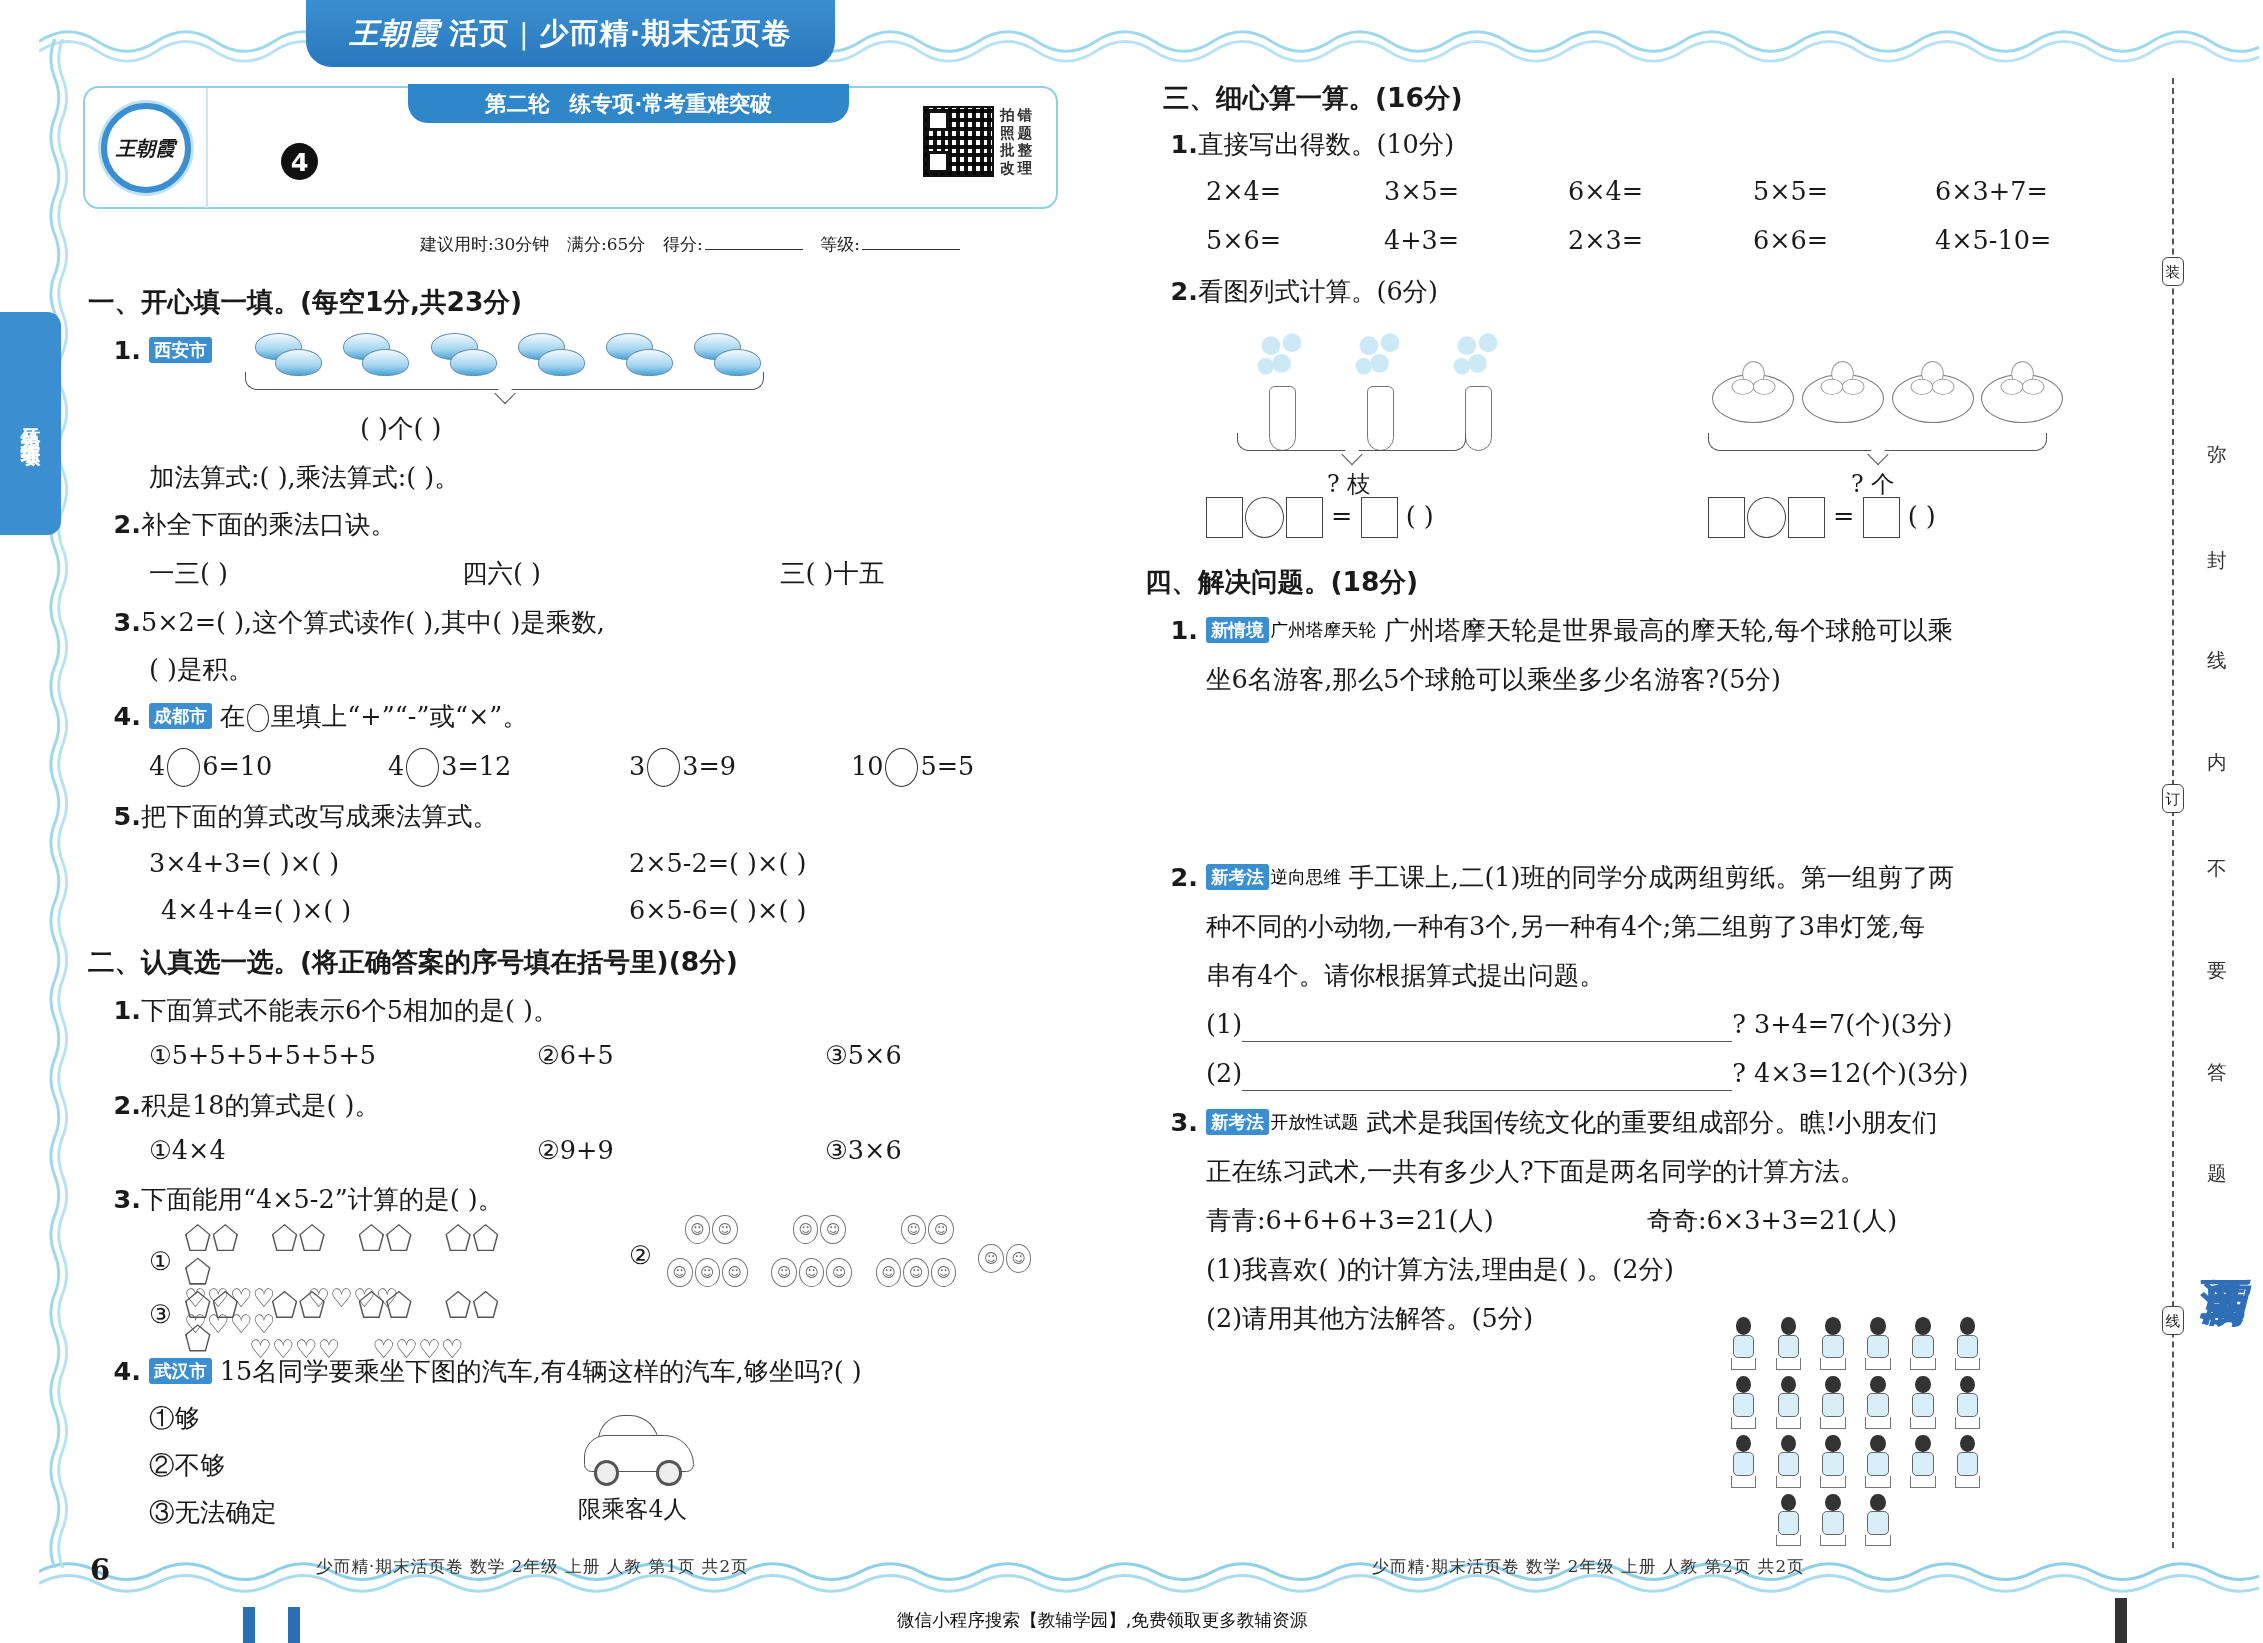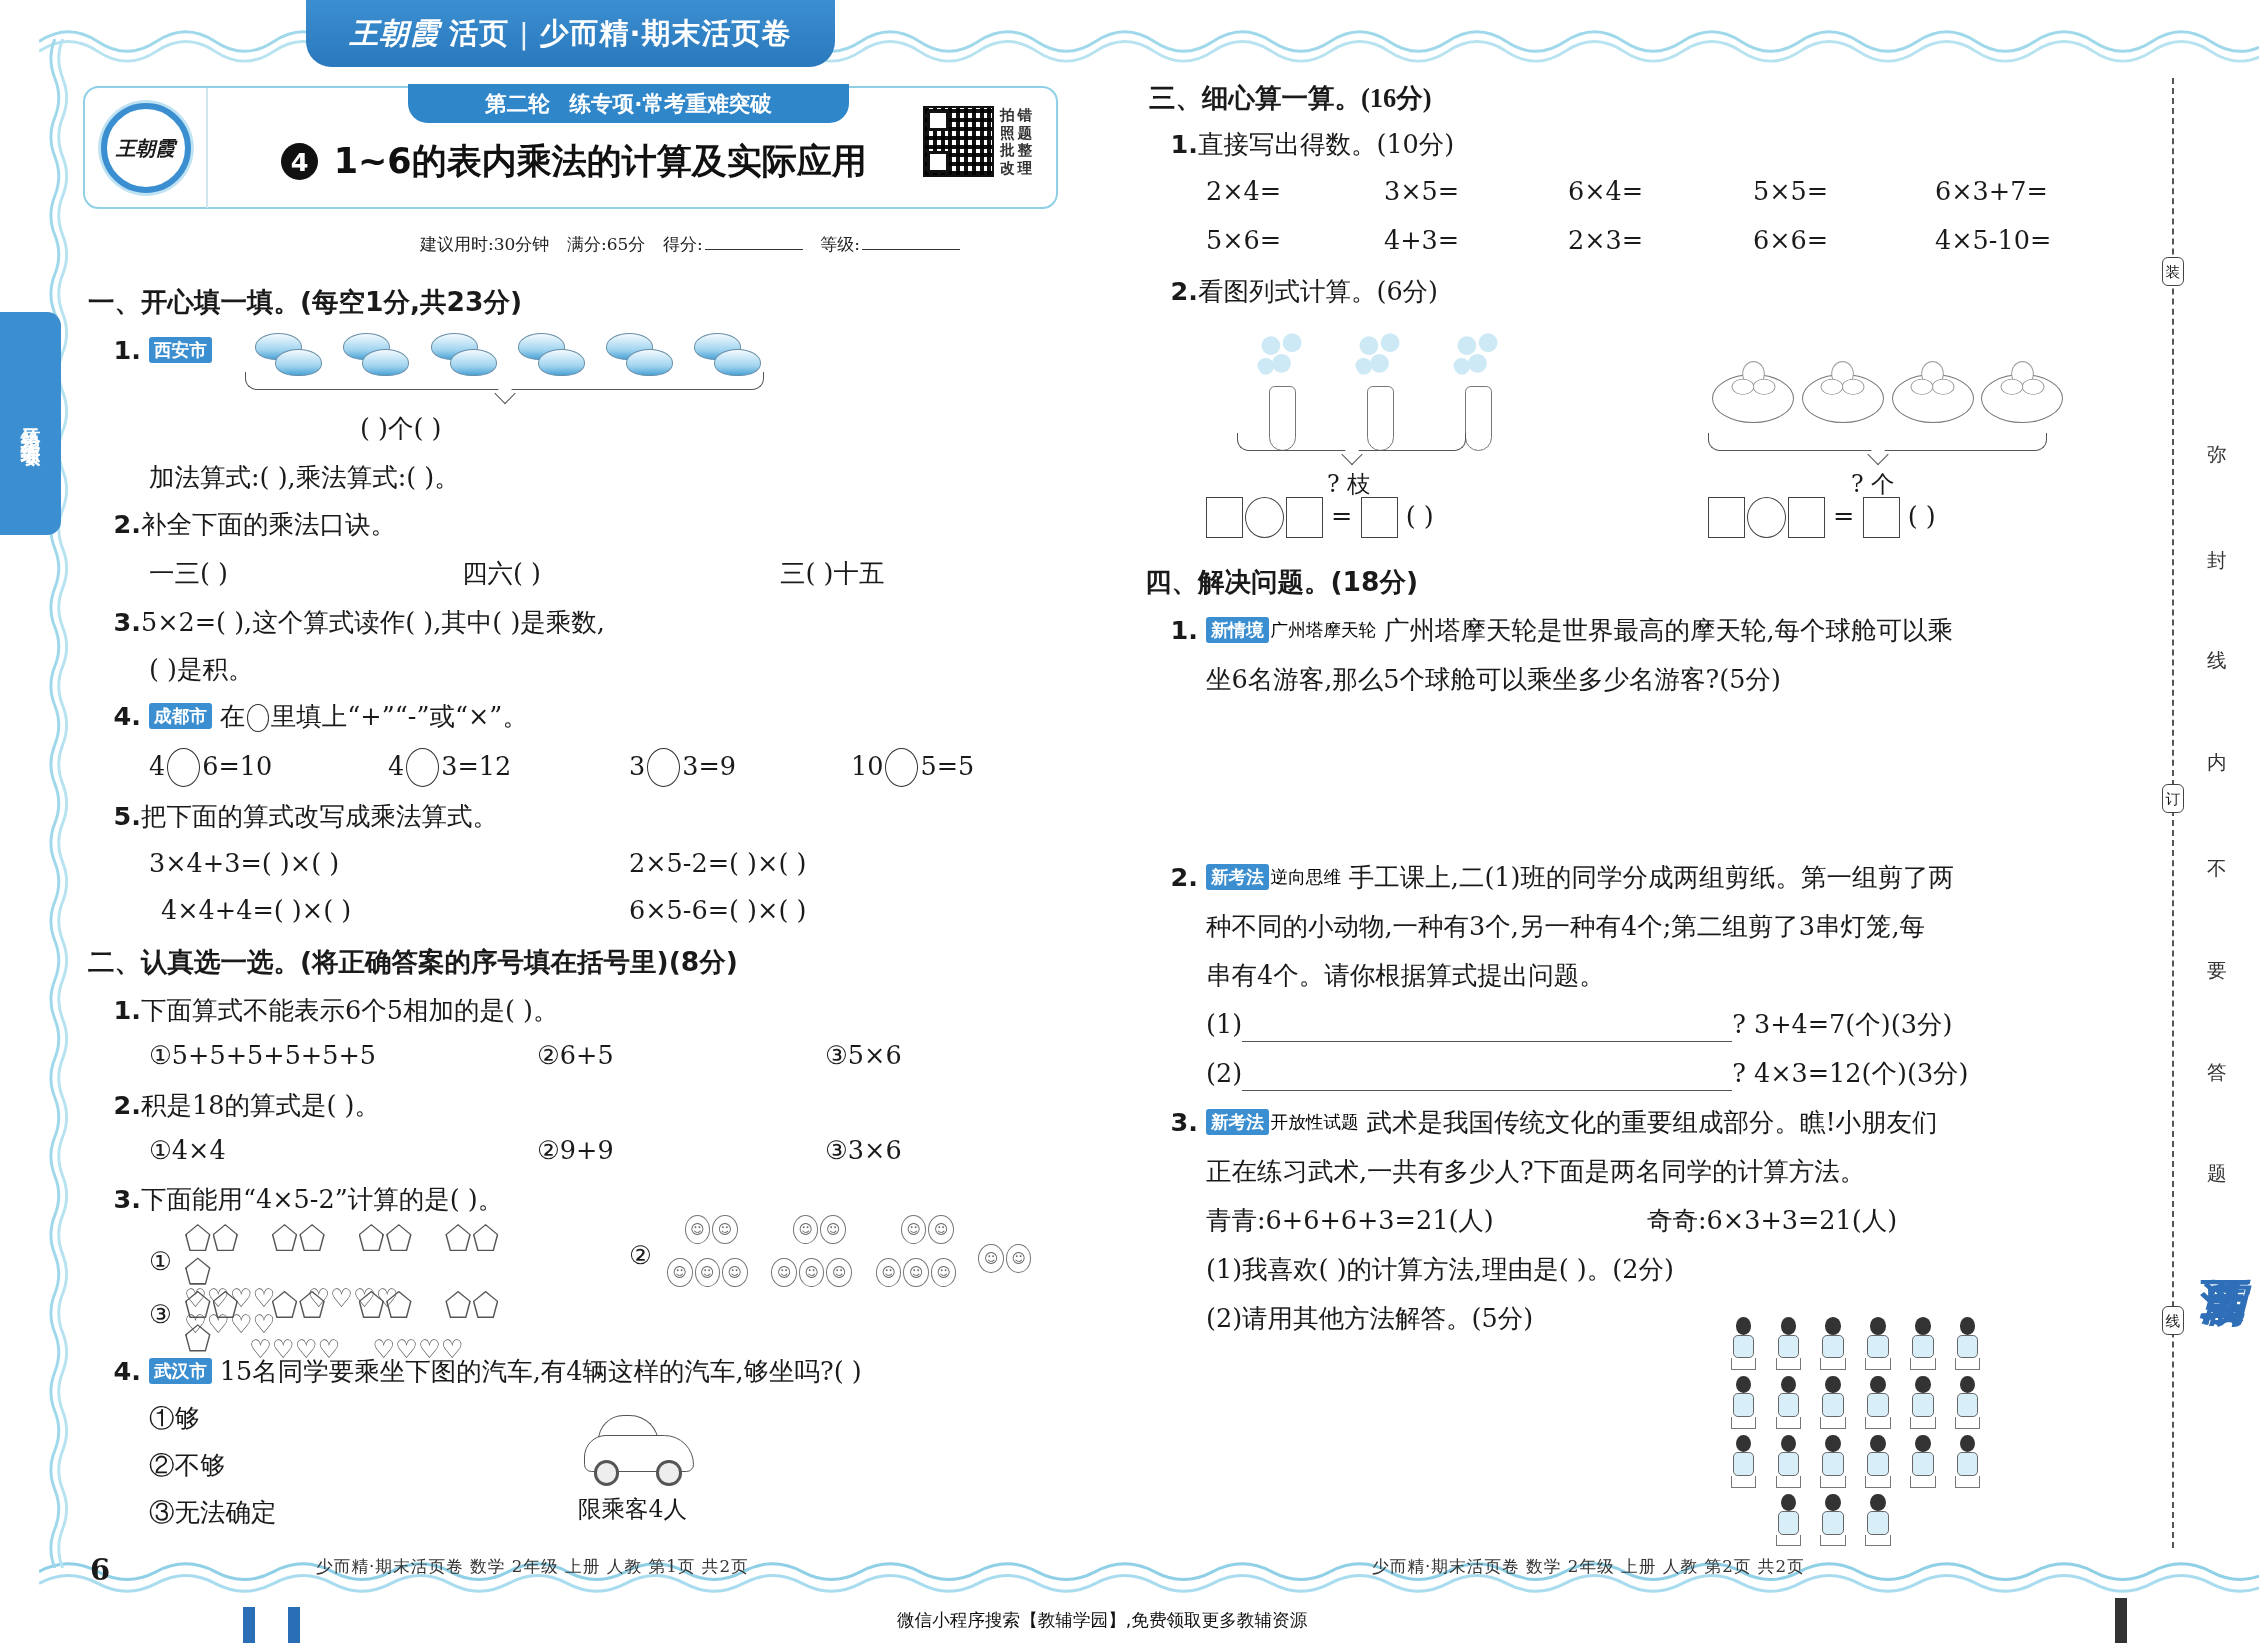--- a/index.html
+++ b/index.html
@@ -154,21 +154,20 @@
 <div class="title-box">
   <div class="logo-cell">
     <div class="logo-badge">王朝霞</div>
   </div>
   <div class="round-banner">
     <span>第二轮</span>
     <span>练专项·常考重难突破</span>
   </div>
   <div class="main-title">
     <span class="num">4</span>
-    <span>1~6的表内乘法的计算及实际应用</span>
   </div>
   <div class="qr-area">
     <div class="qr"></div>
     <div class="qr-text">
       <span>拍</span>
       <span>错</span>
       <span>照</span>
       <span>题</span>
       <span>批</span>
       <span>整</span>
@@ -337,21 +336,21 @@
   <div class="car" style="left:492px; top:1137px;">
     <div class="roof"></div>
       <div class="body"></div>
     <div class="wheel" style="left:13.7px;"></div>
       <div class="wheel" style="left:76px;"></div>
   </div>
   <div class="line" style="left:490px; top:1219px; font-size:23.5px;">限乘客4人</div>
 </div>
 
 <div class="col-right">
-  <div class="sec-title" style="left:4px; top:5.9px;font-family:Liberation Serif, serif;">三、细心算一算。(16分)</div>
+  <div class="sec-title" style="left:18px; top:5.9px;">三、细心算一算。(16分)</div>
   <div class="line" style="left:25.5px; top:53px;">
     <span class="qnum">1.</span><span>直接写出得数。(10分)</span>
   </div>
   <div class="line" style="left:61px; top:102px;">2×4=</div>
   <div class="line" style="left:239px; top:102px;">3×5=</div>
   <div class="line" style="left:423px; top:102px;">6×4=</div>
   <div class="line" style="left:608px; top:102px;">5×5=</div>
   <div class="line" style="left:790px; top:102px;">6×3+7=</div>
   <div class="line" style="left:61px; top:151px;">5×6=</div>
   <div class="line" style="left:239px; top:151px;">4+3=</div>

